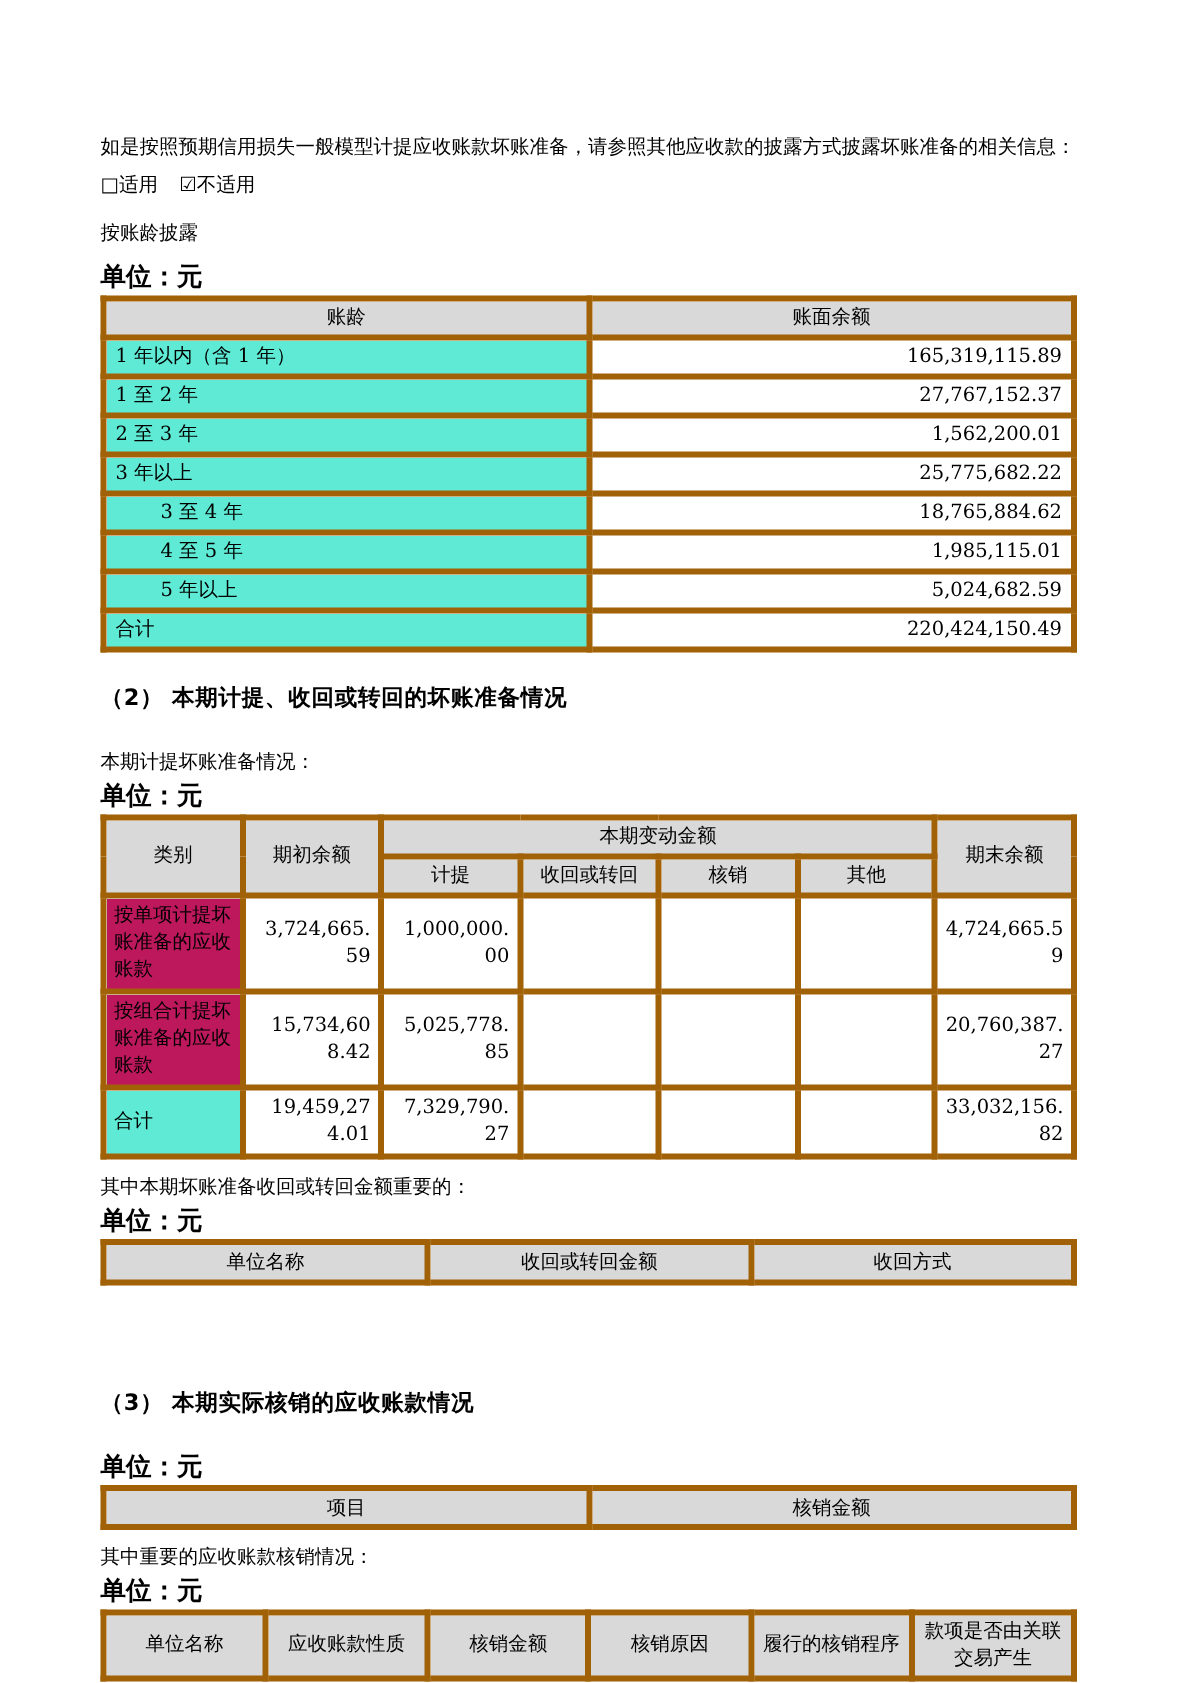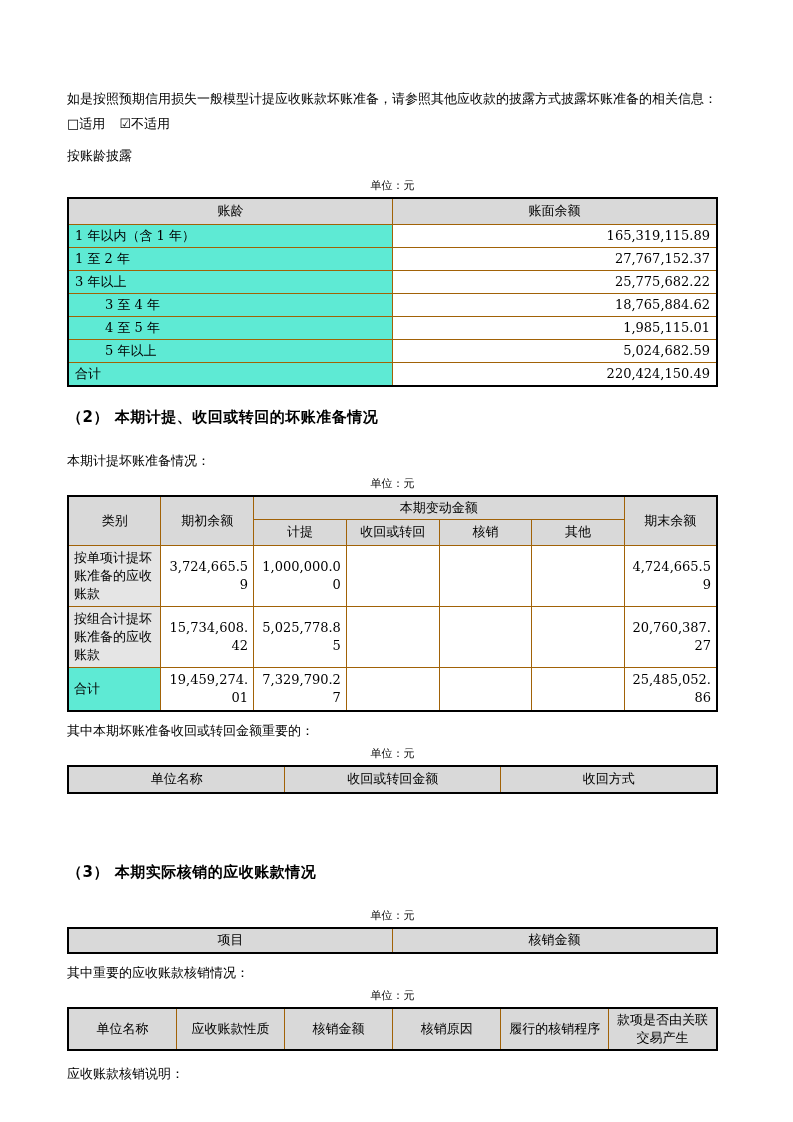--- a/index.html
+++ b/index.html
@@ -12,45 +12,45 @@
     margin: 0 auto;
     background: #ffffff;
     padding: 89px 75px 0 67px;
     overflow: hidden;
   }
   .text { font-size: 13px; line-height: 19px; }
   .intro-line { margin-bottom: 6px; }
   .check-line { margin-bottom: 13px; }
   .check-line .opt { margin-right: 10px; }
   .sub-label { margin-bottom: 11px; margin-top: 11px; }
-  .unit-line { text-align: center; font-size: 11px; line-height: 19px; margin-bottom: 2px; }
+  .unit-line { text-align: left; font-size: 17px; line-height: 19px; margin-bottom: 2px; font-weight: bold; }
   h2.sec-heading {
     font-size: 15px;
     font-weight: bold;
     font-family: "DejaVu Sans", "Liberation Sans", sans-serif;
     letter-spacing: 0.5px;
     margin: 0 0 24px 0;
   }
   table {
     width: 100%;
     border-collapse: collapse;
     border: 2px solid #000;
     table-layout: fixed;
     font-size: 13px;
   }
   th, td {
-    border: 1px solid #a16207;
+    border: 4px solid #a16207;
     padding: 2px 6px;
     line-height: 18px;
     vertical-align: middle;
     overflow: hidden;
   }
   th { font-weight: normal; text-align: center; background: #d9d9d9; }
   td.label { background: #5eead4; text-align: left; }
-  td.white-label { background: #e5e5e5; text-align: left; }
+  td.white-label { background: #be185d; text-align: left; }
   td.num { text-align: right; word-break: break-all; background: #ffffff; }
   td.indent { padding-left: 36px; }
   .aging-table { margin-bottom: 21px; }
   .aging-table td { height: 23px; }
   .aging-table th { height: 26px; }
   .provision-table { margin-bottom: 9px; }
   .provision-table th.sub { height: 26px; }
   .provision-table td { padding: 3px 5px; }
   .recovery-table { margin-bottom: 69px; }
   .recovery-table th { height: 27px; }
@@ -89,20 +89,24 @@
     </tr>
     <tr>
       <td class="label">1 年以内（含 1 年）</td>
       <td class="num">165,319,115.89</td>
     </tr>
     <tr>
       <td class="label">1 至 2 年</td>
       <td class="num">27,767,152.37</td>
     </tr>
     <tr>
+      <td class="label">2 至 3 年</td>
+      <td class="num">1,562,200.01</td>
+    </tr>
+    <tr>
       <td class="label">3 年以上</td>
       <td class="num">25,775,682.22</td>
     </tr>
     <tr>
       <td class="label indent">3 至 4 年</td>
       <td class="num">18,765,884.62</td>
     </tr>
     <tr>
       <td class="label indent">4 至 5 年</td>
       <td class="num">1,985,115.01</td>
@@ -165,21 +169,21 @@
       <td class="num"></td>
       <td class="num">20,760,387.27</td>
     </tr>
     <tr>
       <td class="label">合计</td>
       <td class="num">19,459,274.01</td>
       <td class="num">7,329,790.27</td>
       <td class="num"></td>
       <td class="num"></td>
       <td class="num"></td>
-      <td class="num">25,485,052.86</td>
+      <td class="num">33,032,156.82</td>
     </tr>
   </tbody>
     </table>
 
   <p class="text note-line">其中本期坏账准备收回或转回金额重要的：</p>
 
   <p class="unit-line">单位：元</p>
 
   <table class="recovery-table">
     <colgroup>

